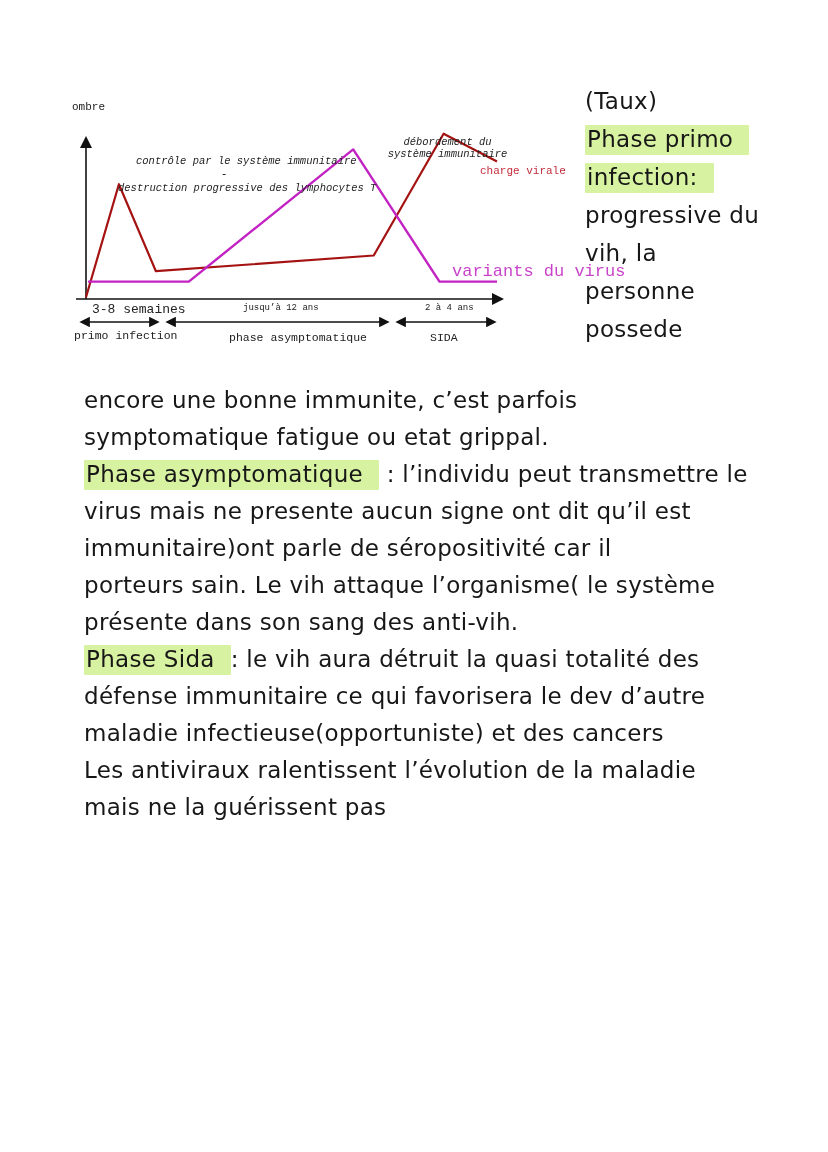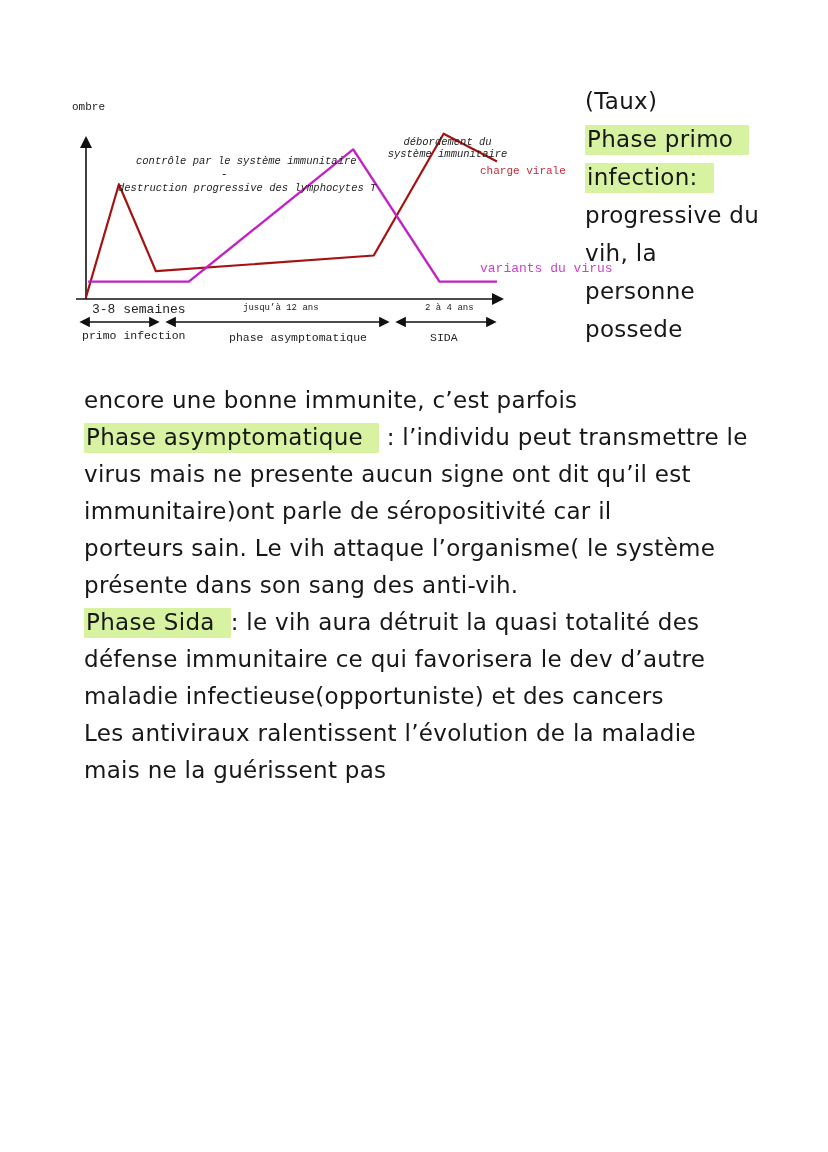--- a/index.html
+++ b/index.html
@@ -67,43 +67,44 @@
     <div class="clbl ital" style="left:76px;top:26px;font-size:10.5px;">contrôle par le système immunitaire</div>
     <div class="clbl ital" style="left:161px;top:39px;font-size:10.5px;">-</div>
     <div class="clbl ital" style="left:58px;top:53px;font-size:10.5px;">destruction progressive des lymphocytes T</div>
 
     <div class="clbl ital ctr" style="left:325px;top:7px;width:125px;font-size:10.5px;">
       <span>débordement du</span><br>
       <span>système immunitaire</span>
     </div>
 
     <div class="clbl" style="left:420px;top:70px;font-size:11px;color:#c22b3a;text-align:right;">charge virale</div>
-    <div class="clbl" style="left:420px;top:167px;font-size:13px;color:#c944c9;">variants du virus</div>
+    <div class="clbl" style="left:392px;top:167px;font-size:17px;color:#c944c9;">variants du virus</div>
 
     <div class="clbl" style="left:32px;top:208px;font-size:13px;">3-8 semaines</div>
     <div class="clbl" style="left:183px;top:208px;font-size:9px;">jusqu’à 12 ans</div>
     <div class="clbl" style="left:365px;top:208px;font-size:9px;">2 à 4 ans</div>
 
-    <div class="clbl" style="left:22px;top:234px;font-size:11.5px;">primo infection</div>
+    <div class="clbl" style="left:14px;top:234px;font-size:11.5px;">primo infection</div>
     <div class="clbl" style="left:169px;top:236px;font-size:11.5px;">phase asymptomatique</div>
     <div class="clbl" style="left:370px;top:236px;font-size:11.5px;">SIDA</div>
   </div>
 
   <div class="right-col hand">
       <div class="line"><span>(Taux)</span></div>
       <div class="line"><span class="hl">Phase primo</span></div>
       <div class="line"><span class="hl">infection:</span></div>
       <div class="line"><span>progressive du</span></div>
       <div class="line"><span>vih, la</span></div>
       <div class="line"><span>personne</span></div>
       <div class="line"><span>possede</span></div>
     </div>
 
   <div class="body-text hand">
       <div class="line"><span>encore une bonne immunite, c’est parfois</span></div>
+      <div class="line"><span>symptomatique fatigue ou etat grippal.</span></div>
       <div class="line"><span class="hl">Phase asymptomatique</span><span> : l’individu peut transmettre le</span></div>
       <div class="line"><span>virus mais ne presente aucun signe ont dit qu’il est</span></div>
       <div class="line"><span>immunitaire)ont parle de séropositivité car il</span></div>
       <div class="line"><span>porteurs sain. Le vih attaque l’organisme( le système</span></div>
       <div class="line"><span>présente dans son sang des anti-vih.</span></div>
       <div class="line"><span class="hl">Phase Sida</span><span>: le vih aura détruit la quasi totalité des</span></div>
       <div class="line"><span>défense immunitaire ce qui favorisera le dev d’autre</span></div>
       <div class="line"><span>maladie infectieuse(opportuniste) et des cancers</span></div>
       <div class="line"><span>Les antiviraux ralentissent l’évolution de la maladie</span></div>
       <div class="line"><span>mais ne la guérissent pas</span></div>

